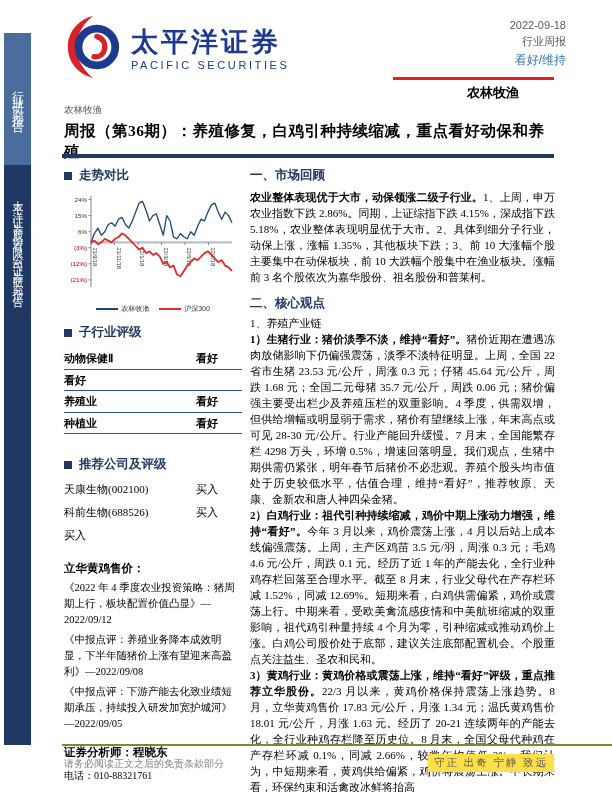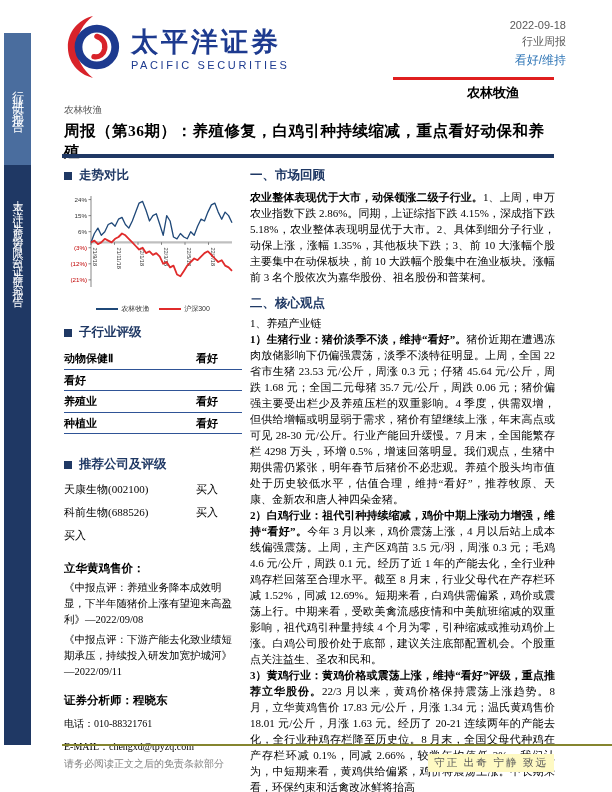--- a/index.html
+++ b/index.html
@@ -66,21 +66,21 @@
   
   .r-sec-title{color:#1F3864;font-weight:bold;font-size:12.5px;margin:0 0 5px;}
   .r-sec-title.second{margin-top:10px;margin-bottom:3px;}
   .para{font-size:11px;line-height:16px;text-align:justify;margin:0;}
   .sub-line{font-size:11px;line-height:16px;margin:0;}
   .lead-bold{font-weight:bold;}
   
   .footer-line{position:absolute;left:62px;top:744px;width:550px;height:2px;background:#85852F;}
   .footer-left{position:absolute;left:64px;top:757px;font-size:10px;color:#808080;}
   .footer-right{position:absolute;right:58px;top:754px;font-size:10.5px;color:#595959;
-    background:#fef9c3;padding:2px 6px;letter-spacing:2px;}
+    background:#fde047;padding:2px 6px;letter-spacing:2px;}
 </style>
 </head>
 <body>
 
 <div class="sidebar-seg sidebar-top">
   <span class="vtext">行业研究报告</span>
 </div>
 <div class="sidebar-seg sidebar-bottom">
   <span class="vtext">太平洋证券股份有限公司证券研究报告</span>
 </div>
@@ -197,22 +197,23 @@
         <span class="nm">科前生物(688526)</span>
         <span class="rt">买入</span>
       </div>
       <div class="reco-row">
         <span class="rt">买入</span>
       </div>
     </div>
   </div>
 
   <div class="related-title">立华黄鸡售价：</div>
+  <div class="report-item">《2022 年 4 季度农业投资策略：猪周期上行，板块配置价值凸显》—2022/09/12</div>
   <div class="report-item">《中报点评：养殖业务降本成效明显，下半年随猪价上涨有望迎来高盈利》—2022/09/08</div>
-  <div class="report-item">《中报点评：下游产能去化致业绩短期承压，持续投入研发加宽护城河》—2022/09/11</div>
+  <div class="report-item">《中报点评：下游产能去化致业绩短期承压，持续投入研发加宽护城河》—2022/09/05</div>
 
   <div class="analyst">证券分析师：程晓东</div>
   <div class="contact">电话：010-88321761</div>
   <div class="contact">E-MAIL：chengxd@tpyzq.com</div>
 
 </div>
 
 <div class="right-col">
   <div class="r-sec-title">一、市场回顾</div>
   <p class="para"><span class="lead-bold">农业整体表现优于大市，动保领涨二级子行业。</span><span>1、上周，申万农业指数下跌 2.86%。同期，上证综指下跌 4.15%，深成指下跌 5.18%，农业整体表现明显优于大市。2、具体到细分子行业，动保上涨，涨幅 1.35%，其他板块下跌；3、前 10 大涨幅个股主要集中在动保板块，前 10 大跌幅个股集中在渔业板块。涨幅前 3 名个股依次为嘉华股份、祖名股份和普莱柯。</span></p>

